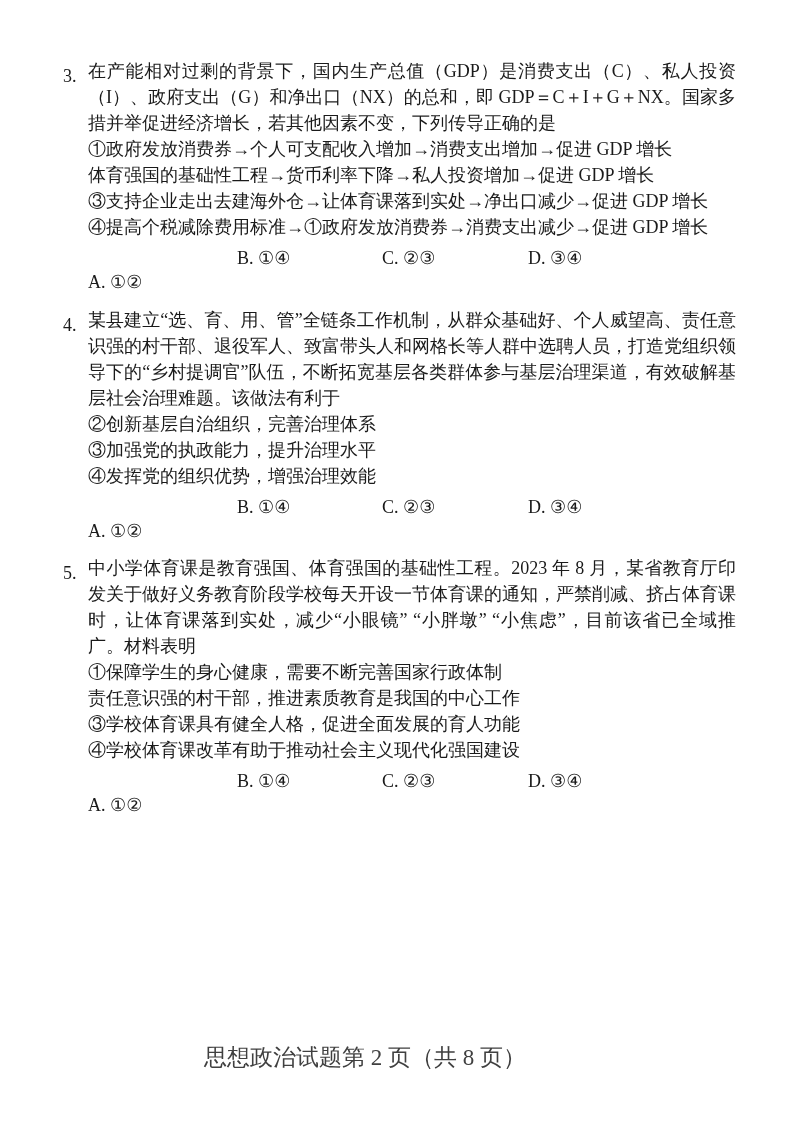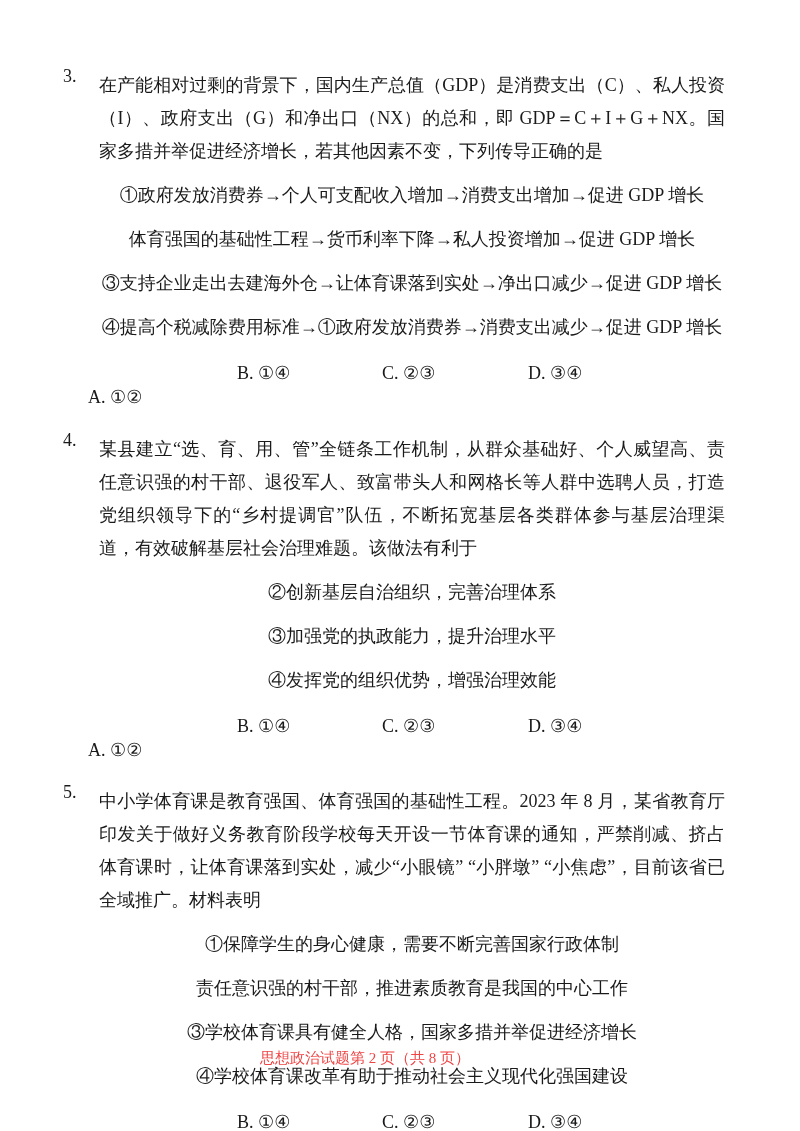--- a/index.html
+++ b/index.html
@@ -25,50 +25,49 @@
     width: 25px;
     font-size: 18px;
     line-height: 36.5px;
     white-space: nowrap;
   }
   .qbody {
     flex: 1;
     min-width: 0;
   }
   .qbody p {
-    margin: 11px;
+    margin: 0;
     font-size: 18px;
-    line-height: 33px;
+    line-height: 26px;
   }
   .stem {
     text-align: justify;
     text-justify: inter-ideograph;
   }
   .opt {
     white-space: nowrap;
-    text-align: center;
   }
   .choices {
     display: flex;
     font-size: 18px;
     line-height: 36.5px;
   }
   .choice { display: inline-block; }
   .choice.c-a { width: 149px; margin-top: 24px; }
   .choice.c-b { width: 145px; }
   .choice.c-c { width: 146px; }
   .pagefooter {
     position: absolute;
     top: 1046px;
     left: 0;
     width: 730px;
     text-align: center;
-    font-size: 15px;
+    font-size: 23px;
     line-height: 24px;
-    color: #ef4444;
+    color: #404040;
   }
 </style>
 </head>
 <body>
 
 <div class="page">
   <main class="content">
 
     <section class="question">
       <div class="qnum">3.</div>
@@ -102,21 +101,21 @@
         </div>
       </div>
     </section>
 
     <section class="question">
       <div class="qnum">5.</div>
       <div class="qbody">
         <p class="stem">中小学体育课是教育强国、体育强国的基础性工程。2023 年 8 月，某省教育厅印发关于做好义务教育阶段学校每天开设一节体育课的通知，严禁削减、挤占体育课时，让体育课落到实处，减少“小眼镜” “小胖墩” “小焦虑”，目前该省已全域推广。材料表明</p>
         <p class="opt">①保障学生的身心健康，需要不断完善国家行政体制</p>
         <p class="opt">责任意识强的村干部，推进素质教育是我国的中心工作</p>
-        <p class="opt">③学校体育课具有健全人格，国家多措并举促进经济增长</p>
+        <p class="opt">③学校体育课具有健全人格，促进全面发展的育人功能</p>
         <p class="opt">④学校体育课改革有助于推动社会主义现代化强国建设</p>
         <div class="choices">
           <span class="choice c-a">A. ①②</span>
           <span class="choice c-b">B. ①④</span>
           <span class="choice c-c">C. ②③</span>
           <span class="choice c-d">D. ③④</span>
         </div>
       </div>
     </section>
 

